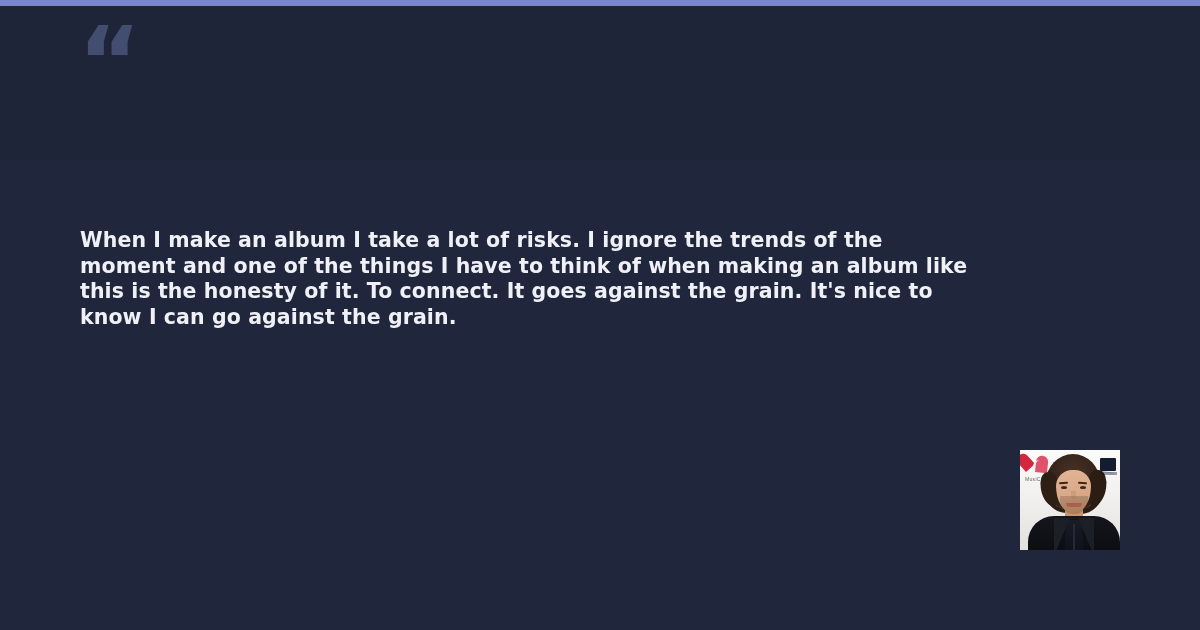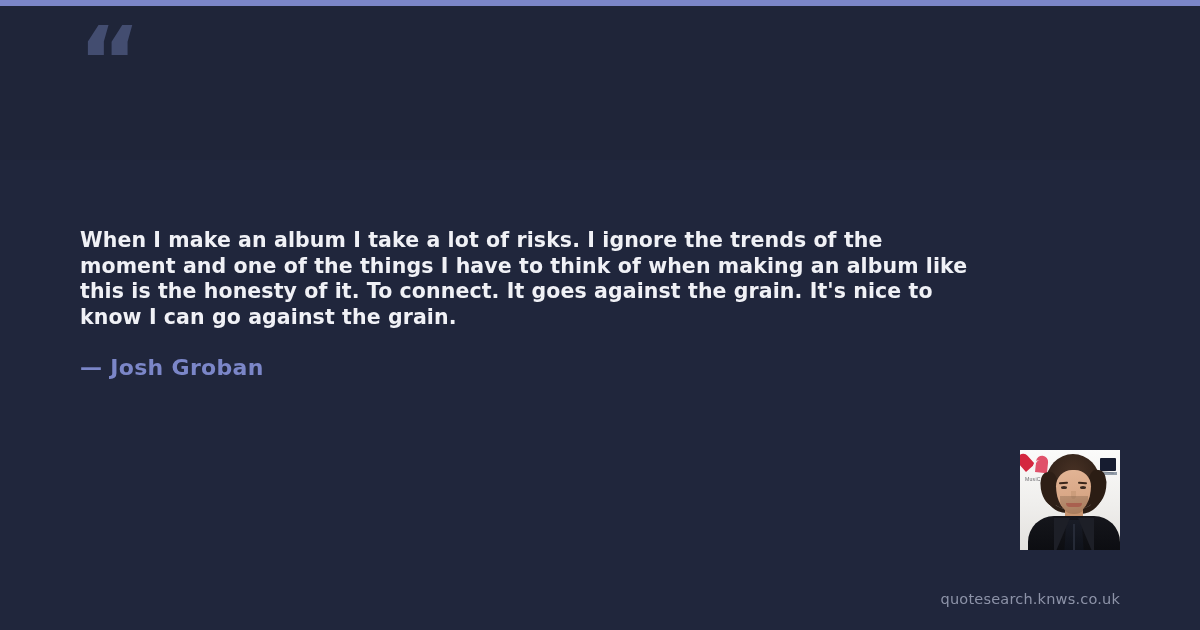--- a/index.html
+++ b/index.html
@@ -307,23 +307,20 @@
 <div class="card">
 
   <div class="accent-bar"></div>
   <div class="tone-upper"></div>
   <div class="tone-lower"></div>
 
   <div class="quote-mark">“</div>
 
   <div class="quote-body">When I make an album I take a lot of risks. I ignore the trends of the moment and one of the things I have to think of when making an album like this is the honesty of it. To connect. It goes against the grain. It's nice to know I can go against the grain.</div>
 
-  <div class="attribution">
-    <span class="dash">—</span><span>Josh Groban</span>
-  </div>
 
   <div class="portrait">
     <div class="portrait-scene">
       <div class="backdrop"></div>
 
       <div class="logo-wire"></div>
 
       <div class="logo-heart">
         <span class="lobe l"></span>
         <span class="lobe r"></span>
@@ -345,15 +342,14 @@
       <div class="stubble"></div>
       <div class="mouth"></div>
       <div class="jacket"></div>
       <div class="shirt"></div>
       <div class="lapel-l"></div>
       <div class="lapel-r"></div>
       <div class="placket"></div>
     </div>
   </div>
 
-  <div class="watermark">quotesearch.knws.co.uk</div>
 
 </div>
 
 </body></html>

